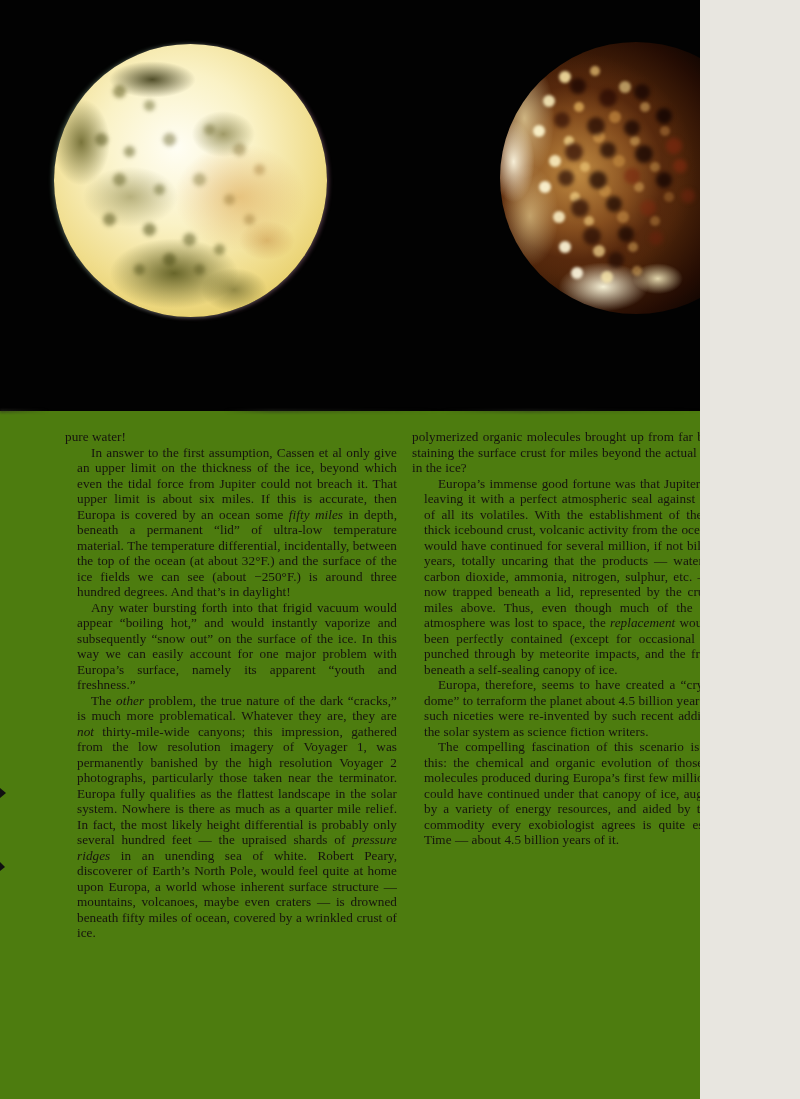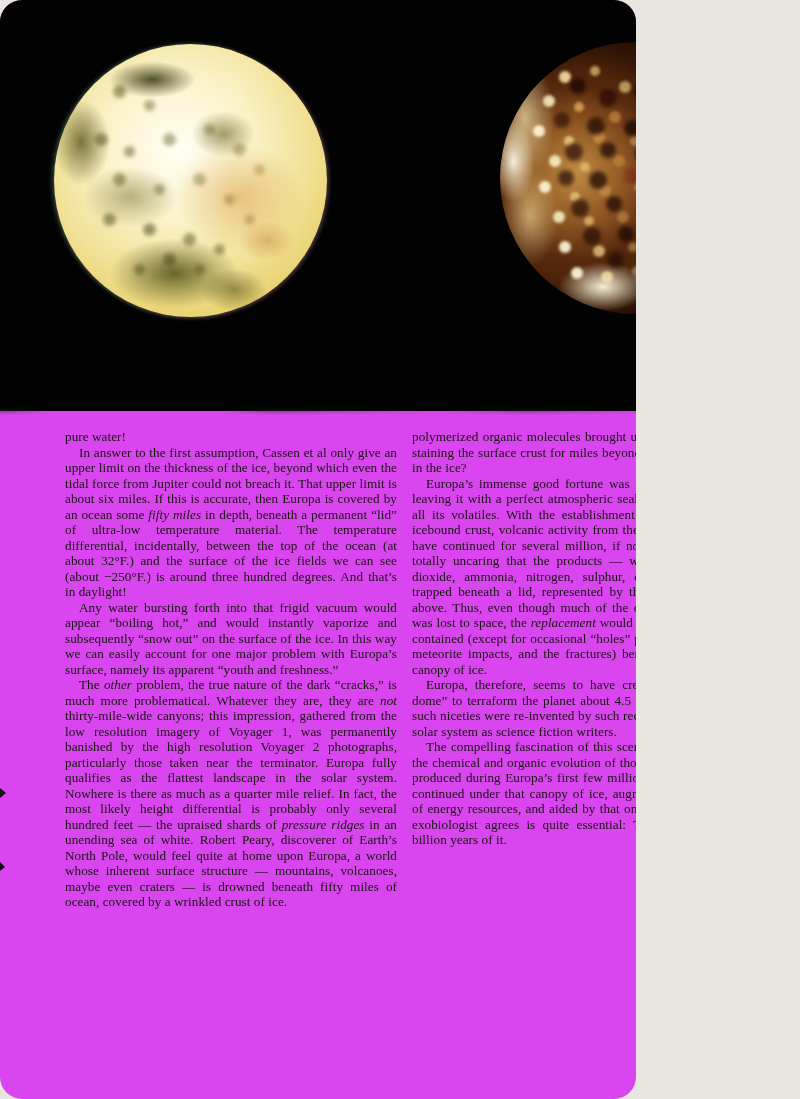--- a/index.html
+++ b/index.html
@@ -1,23 +1,22 @@
 <!DOCTYPE html>
 <html lang="en"><head>
 <meta charset="utf-8">
 <style>
   html,body{margin:0;padding:0;background:#e8e6e0;}
   .page{
     position:relative;
-    width:636px;height:1099px;
-    background:#d946ef;
+    width:700px;height:1099px;
+    background:#4d7c0f;
     overflow:hidden;
     font-family:"Liberation Serif", serif;
     color:#16130e;
-    border-radius:22px;
   }
   
   .photo-band{
     position:absolute;left:0;top:0;width:800px;height:411px;
     background:#020202;
   }
   .band-edge-smudge{
     position:absolute;left:0;top:409px;width:800px;height:4px;
     background:linear-gradient(90deg,
       rgba(45,45,38,0.45) 0%, rgba(45,45,38,0.0) 6%,
@@ -112,21 +111,21 @@
   .col{
     position:absolute;top:429px;
     font-size:13.2px;line-height:15.5px;
     text-align:justify;
     letter-spacing:0.05px;
     hyphens:auto;-webkit-hyphens:auto;
   }
   .col-left{left:65px;width:332px;}
   .col-right{left:412px;width:330px;}
   .para{margin:0;}
-  .para.indent{text-indent:14px;}
+  .para.indent{text-indent:14px;margin-left:12px;}
   .it{font-style:italic;}
   
   .page-number{
     position:absolute;left:703px;top:994px;width:44px;
     font-size:22px;text-align:right;
   }
   
   .edge-mark{position:absolute;left:0;background:#111;}
   .edge-mark-1{top:788px;width:6px;height:10px;clip-path:polygon(0 0,100% 50%,0 100%);}
   .edge-mark-2{top:862px;width:5px;height:9px;clip-path:polygon(0 0,100% 55%,0 100%);}

